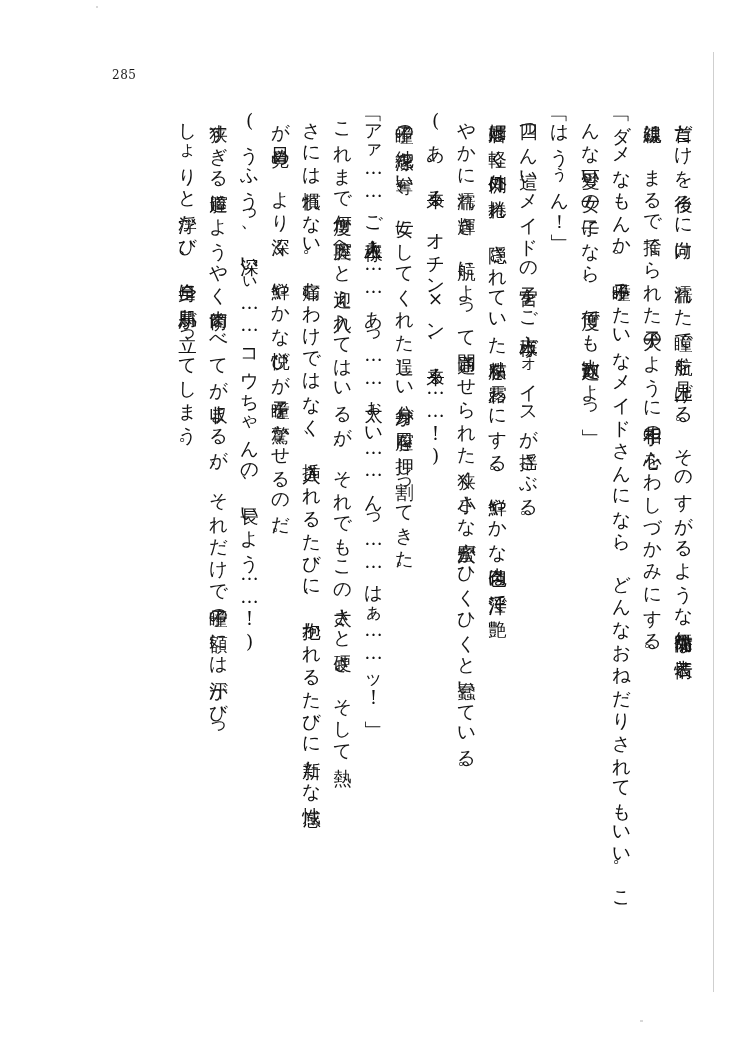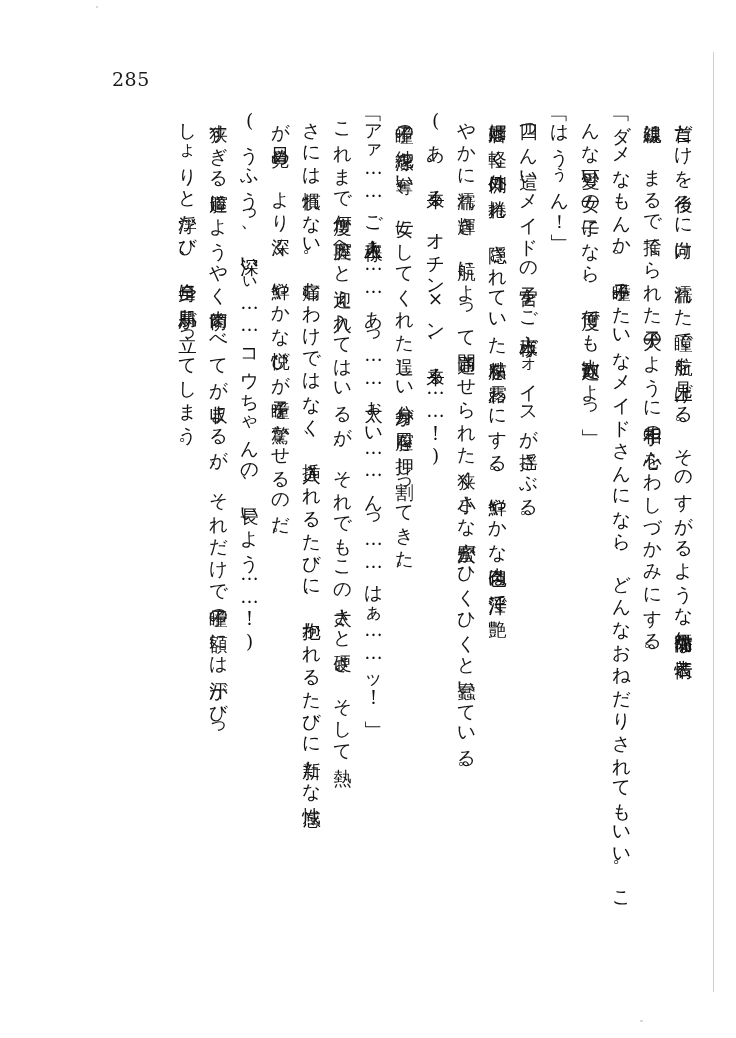--- a/index.html
+++ b/index.html
@@ -34,21 +34,21 @@
     width: 1px;
     height: 940px;
     background: #cfcfcf;
   }
 
   
   #page-number {
     position: absolute;
     left: 112px;
     top: 68px;
-    font-size: 19px;
+    font-size: 12px;
     letter-spacing: 0.5px;
     color: #1a1a1a;
     font-family: "DejaVu Serif", serif;
   }
 
   
   #text-block {
     position: absolute;
     top: 110px;
     right: 44px;

